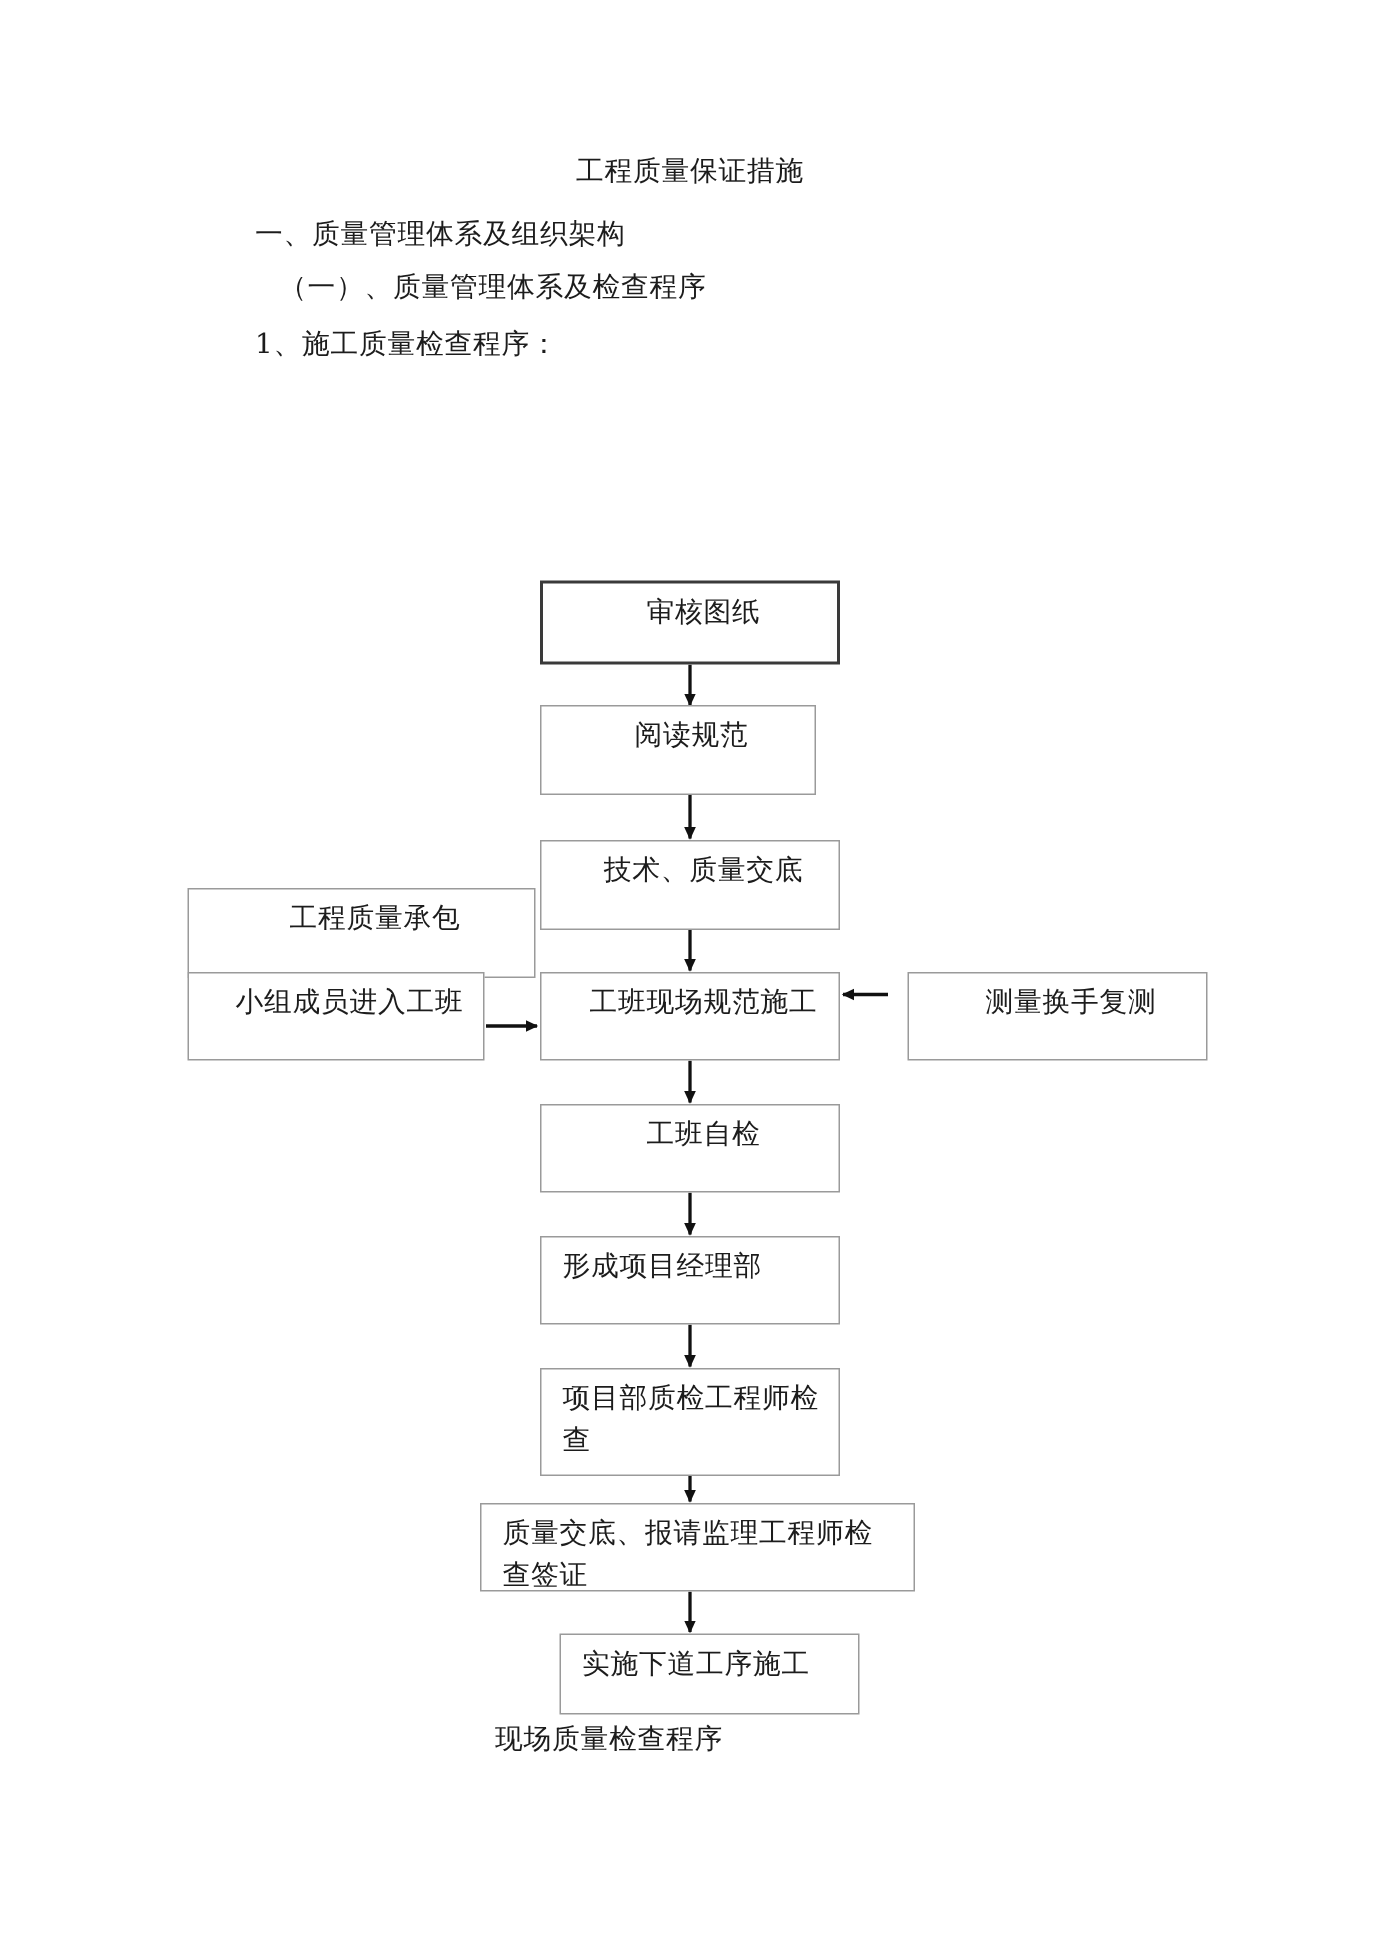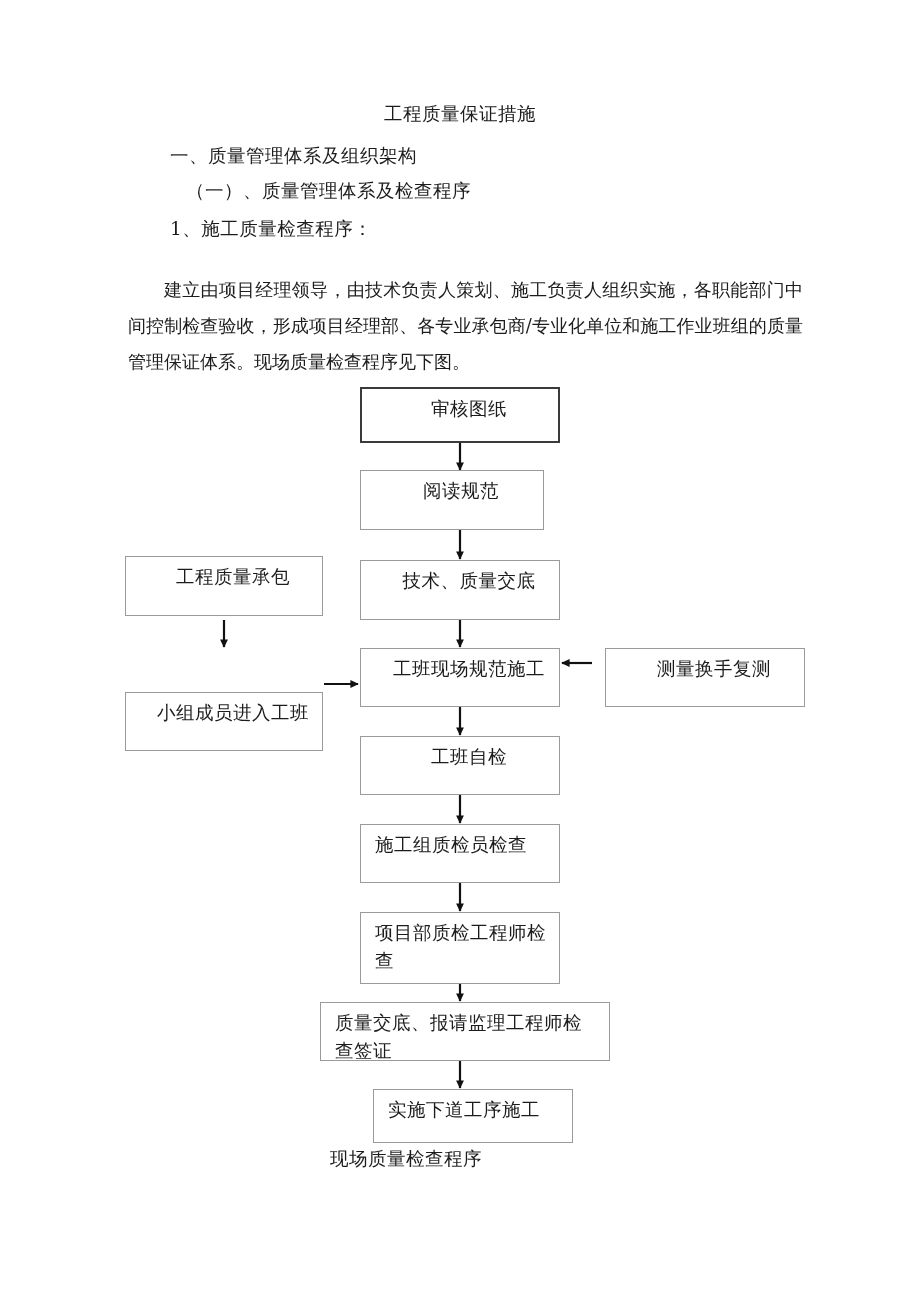--- a/index.html
+++ b/index.html
@@ -118,21 +118,20 @@
 <body>
 
 <div class="page">
 
   <div class="doc-title">工程质量保证措施</div>
 
   <div class="heading-1">一、质量管理体系及组织架构</div>
   <div class="heading-2">（一）、质量管理体系及检查程序</div>
   <div class="heading-3">1、施工质量检查程序：</div>
 
-  <div class="body-paragraph">建立由项目经理领导，由技术负责人策划、施工负责人组织实施，各职能部门中间控制检查验收，形成项目经理部、各专业承包商/专业化单位和施工作业班组的质量管理保证体系。现场质量检查程序见下图。</div>
 
   <div class="flowchart">
 
     <svg class="arrows" viewBox="0 0 920 1301">
       <defs>
         <marker id="ah" markerWidth="9" markerHeight="9" refX="7.6" refY="4.5" orient="auto" markerUnits="userSpaceOnUse">
           <path d="M0,0.6 L8.4,4.5 L0,8.4 z" fill="#111111"></path>
         </marker>
       </defs>
 
@@ -160,46 +159,46 @@
     </svg>
 
     <div class="node emphasis center-text" style="left:360px; top:387px; width:200px; height:56px;">
       <span>审核图纸</span>
     </div>
 
     <div class="node center-text" style="left:360px; top:470px; width:184px; height:60px;">
       <span>阅读规范</span>
     </div>
 
-    <div class="node center-text" style="left:125px; top:556px; width:198px; height:60px;">
+    <div class="node center-text" style="left:125px; top:592px; width:232px; height:60px;">
       <span>工程质量承包</span>
     </div>
 
     <div class="node center-text" style="left:360px; top:560px; width:200px; height:60px;">
       <span>技术、质量交底</span>
     </div>
 
-    <div class="node center-text" style="left:125px; top:648px; width:198px; height:59px;margin-top:44px;">
+    <div class="node center-text" style="left:125px; top:648px; width:198px; height:59px;">
       <span>小组成员进入工班</span>
     </div>
 
     <div class="node center-text" style="left:360px; top:648px; width:200px; height:59px;">
       <span>工班现场规范施工</span>
     </div>
 
     <div class="node center-text" style="left:593px; top:648px; width:200px; height:59px;margin-left:12px;">
       <span>测量换手复测</span>
     </div>
 
     <div class="node center-text" style="left:360px; top:736px; width:200px; height:59px;">
       <span>工班自检</span>
     </div>
 
     <div class="node" style="left:360px; top:824px; width:200px; height:59px;">
-      <span>施工组质检员检查</span>
+      <span>形成项目经理部</span>
     </div>
 
     <div class="node" style="left:360px; top:912px; width:200px; height:72px;">
       <span>项目部质检工程师检查</span>
     </div>
 
     <div class="node" style="left:320px; top:1002px; width:290px; height:59px;">
       <span>质量交底、报请监理工程师检查签证</span>
     </div>
 

